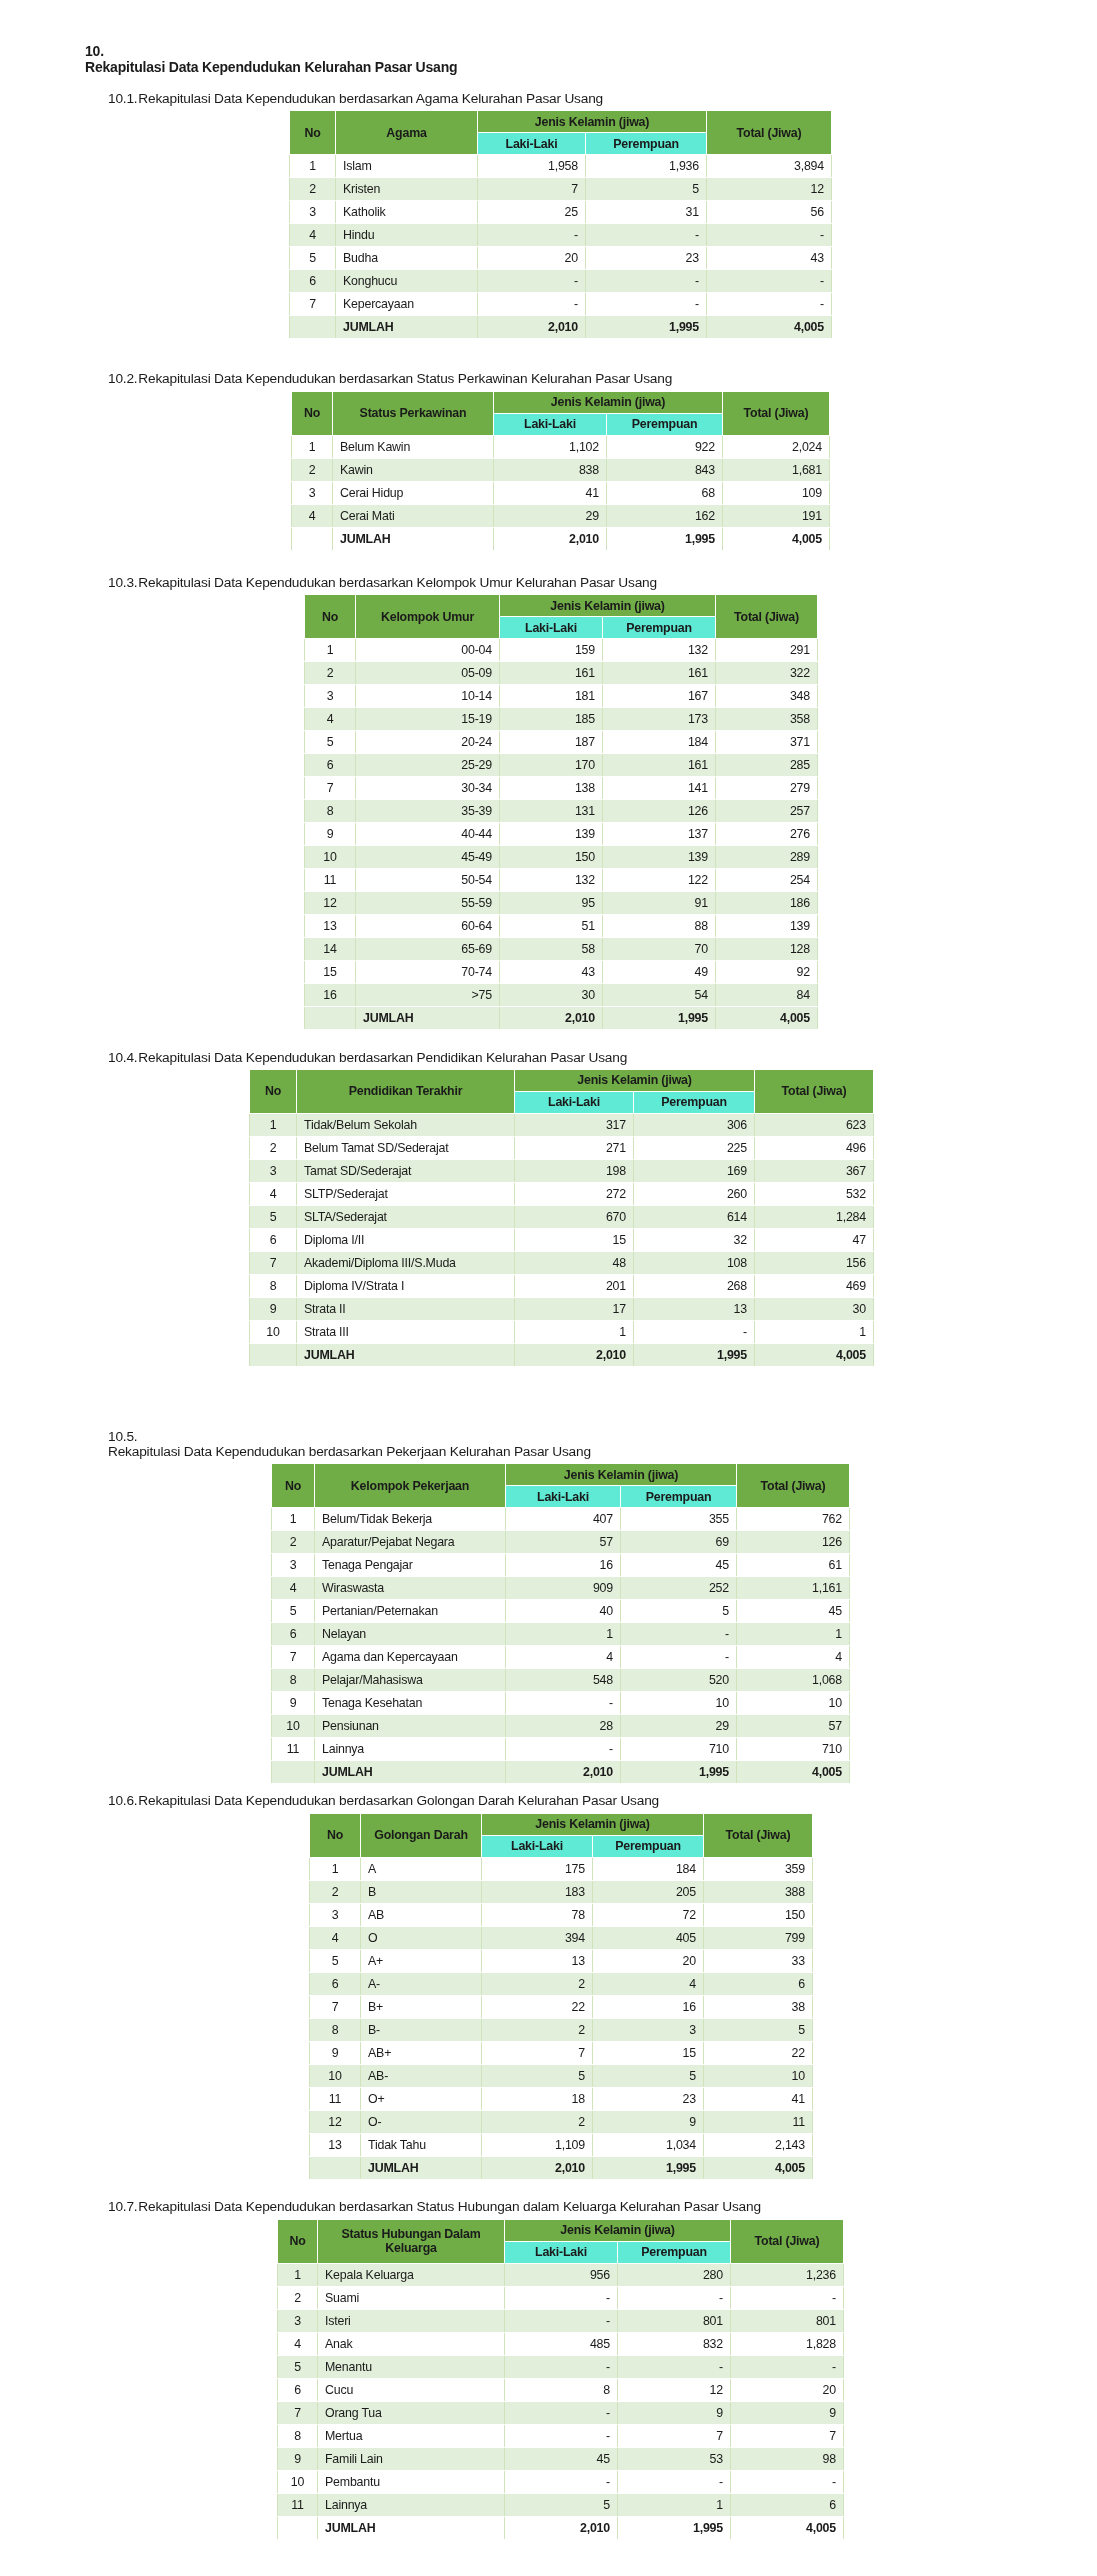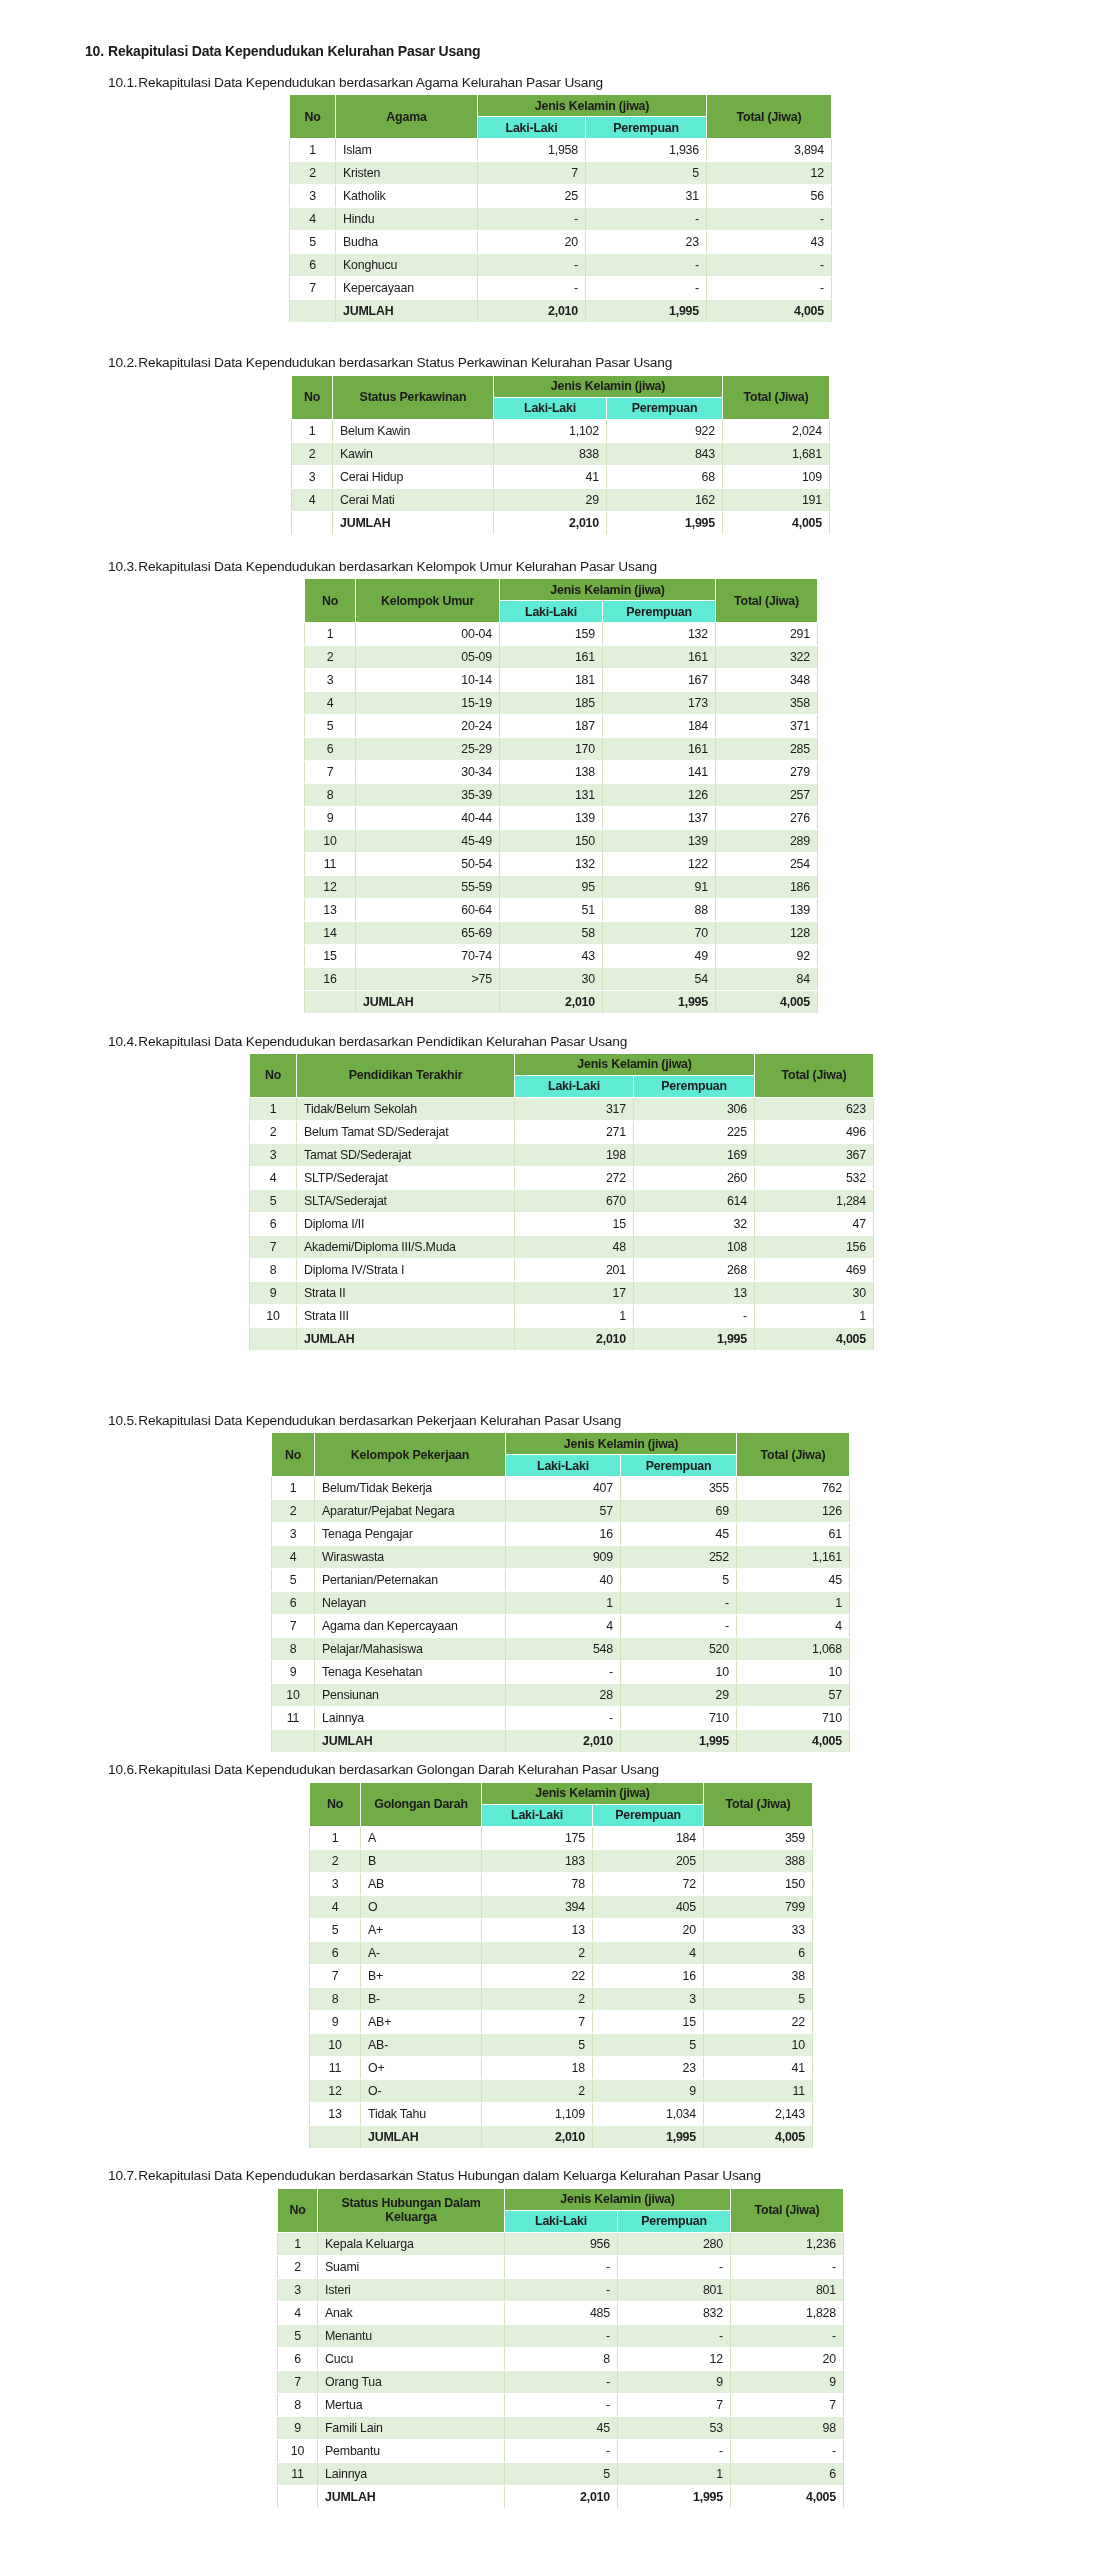--- a/index.html
+++ b/index.html
@@ -3,32 +3,32 @@
 <meta charset="utf-8">
 <style>
   html,body{margin:0;padding:0;}
   body{
     width:1097px;min-height:2576px;background:#ffffff;
     font-family:"Liberation Sans",sans-serif;color:#1b1b1b;
     letter-spacing:-0.2px;
   }
   .page{position:relative;width:1097px;}
   .heading{
-    margin:43px 0 0 85px;font-size:14px;font-weight:bold;display:flex;
+    margin:43px 0 0 85px;font-size:14px;font-weight:bold;display:flex;flex-direction:column;
   }
   .heading .num{width:23px;}
   .section-title{
     margin:25px 0 4.4px 108px;font-size:13.7px;display:flex;white-space:nowrap;
   }
   .section-title .num{margin-right:0.9px;}
   .sec-1 .section-title{margin-top:16px;}
   .sec-2 .section-title{margin-top:32px;text-align:right;}
   .sec-3 .section-title{margin-top:24px;}
   .sec-4 .section-title{margin-top:19.5px;}
-  .sec-5 .section-title{margin-top:62px;}
+  .sec-5 .section-title{margin-top:62px;flex-direction:column;}
   .sec-6 .section-title{margin-top:9px;}
   .sec-7 .section-title{margin-top:19.5px;}
 
   table.tbl{border-collapse:collapse;table-layout:fixed;border:1.8px solid #c7dfb2;}
   .tbl th,.tbl td{
     font-size:12.4px;padding:0 7px;height:23px;box-sizing:border-box;
     overflow:hidden;white-space:nowrap;
   }
   .tbl thead th{
     background:#70AD47;border:1.3px solid #ffffff;font-weight:bold;

